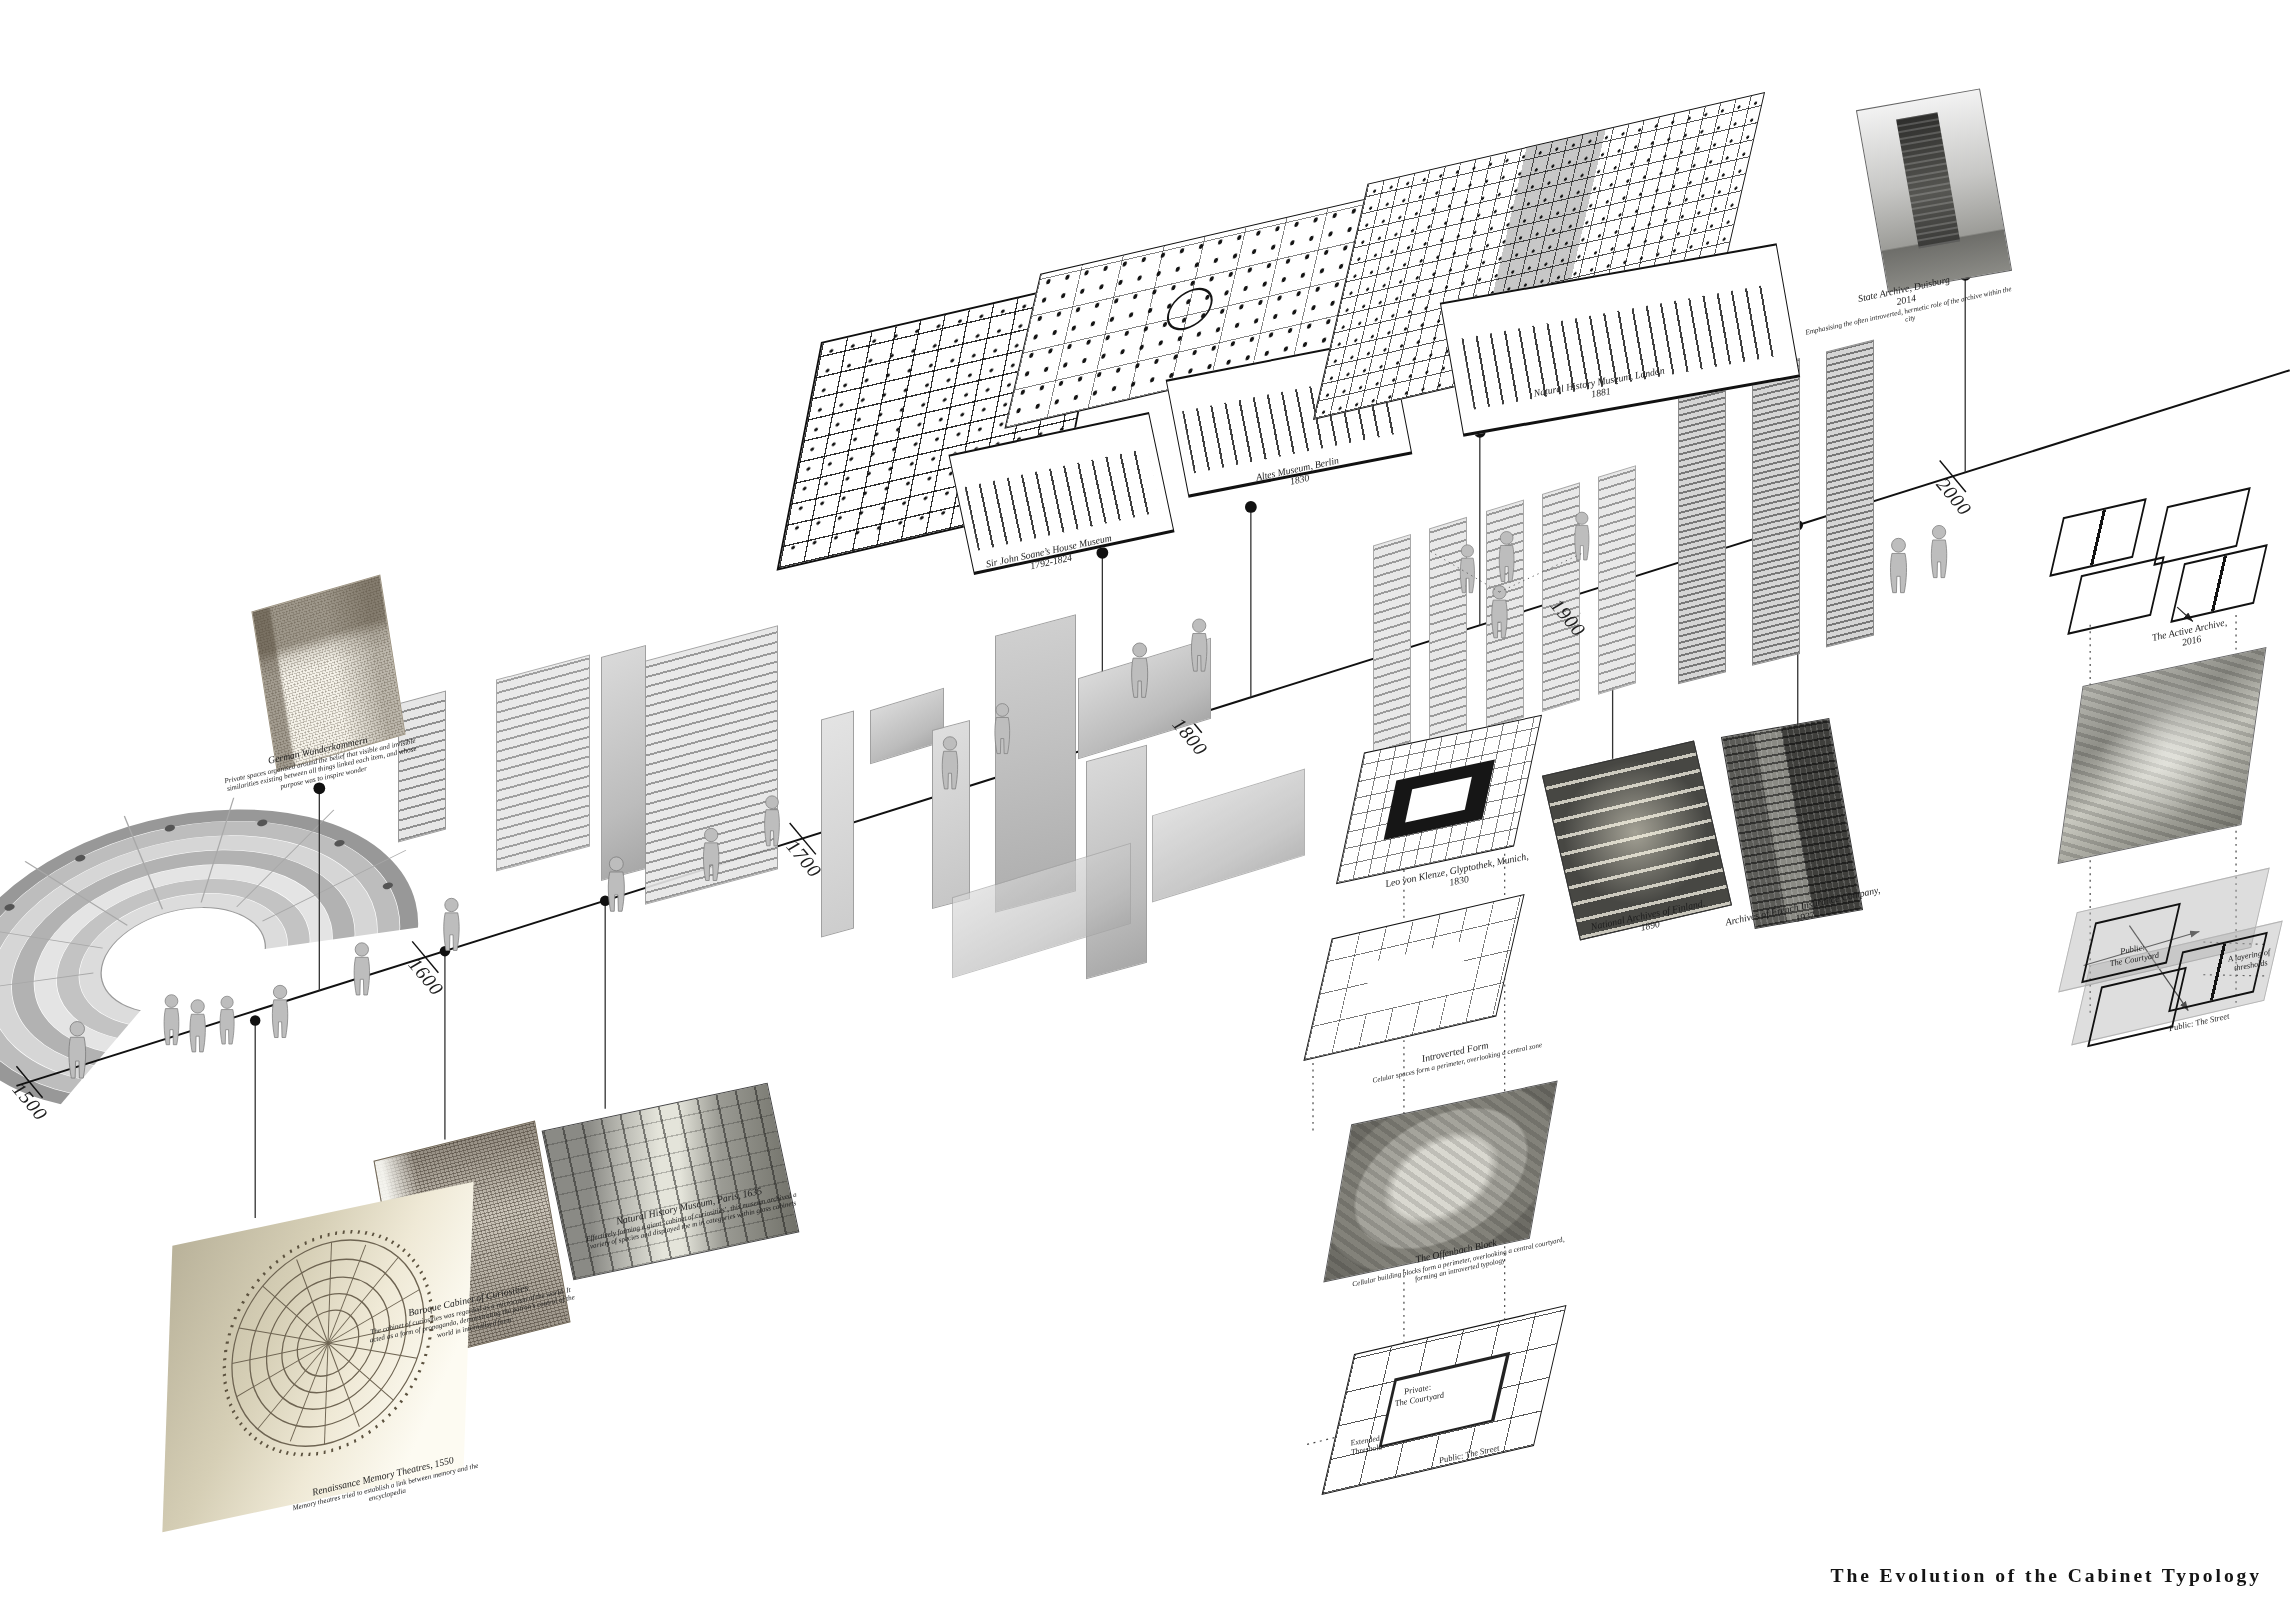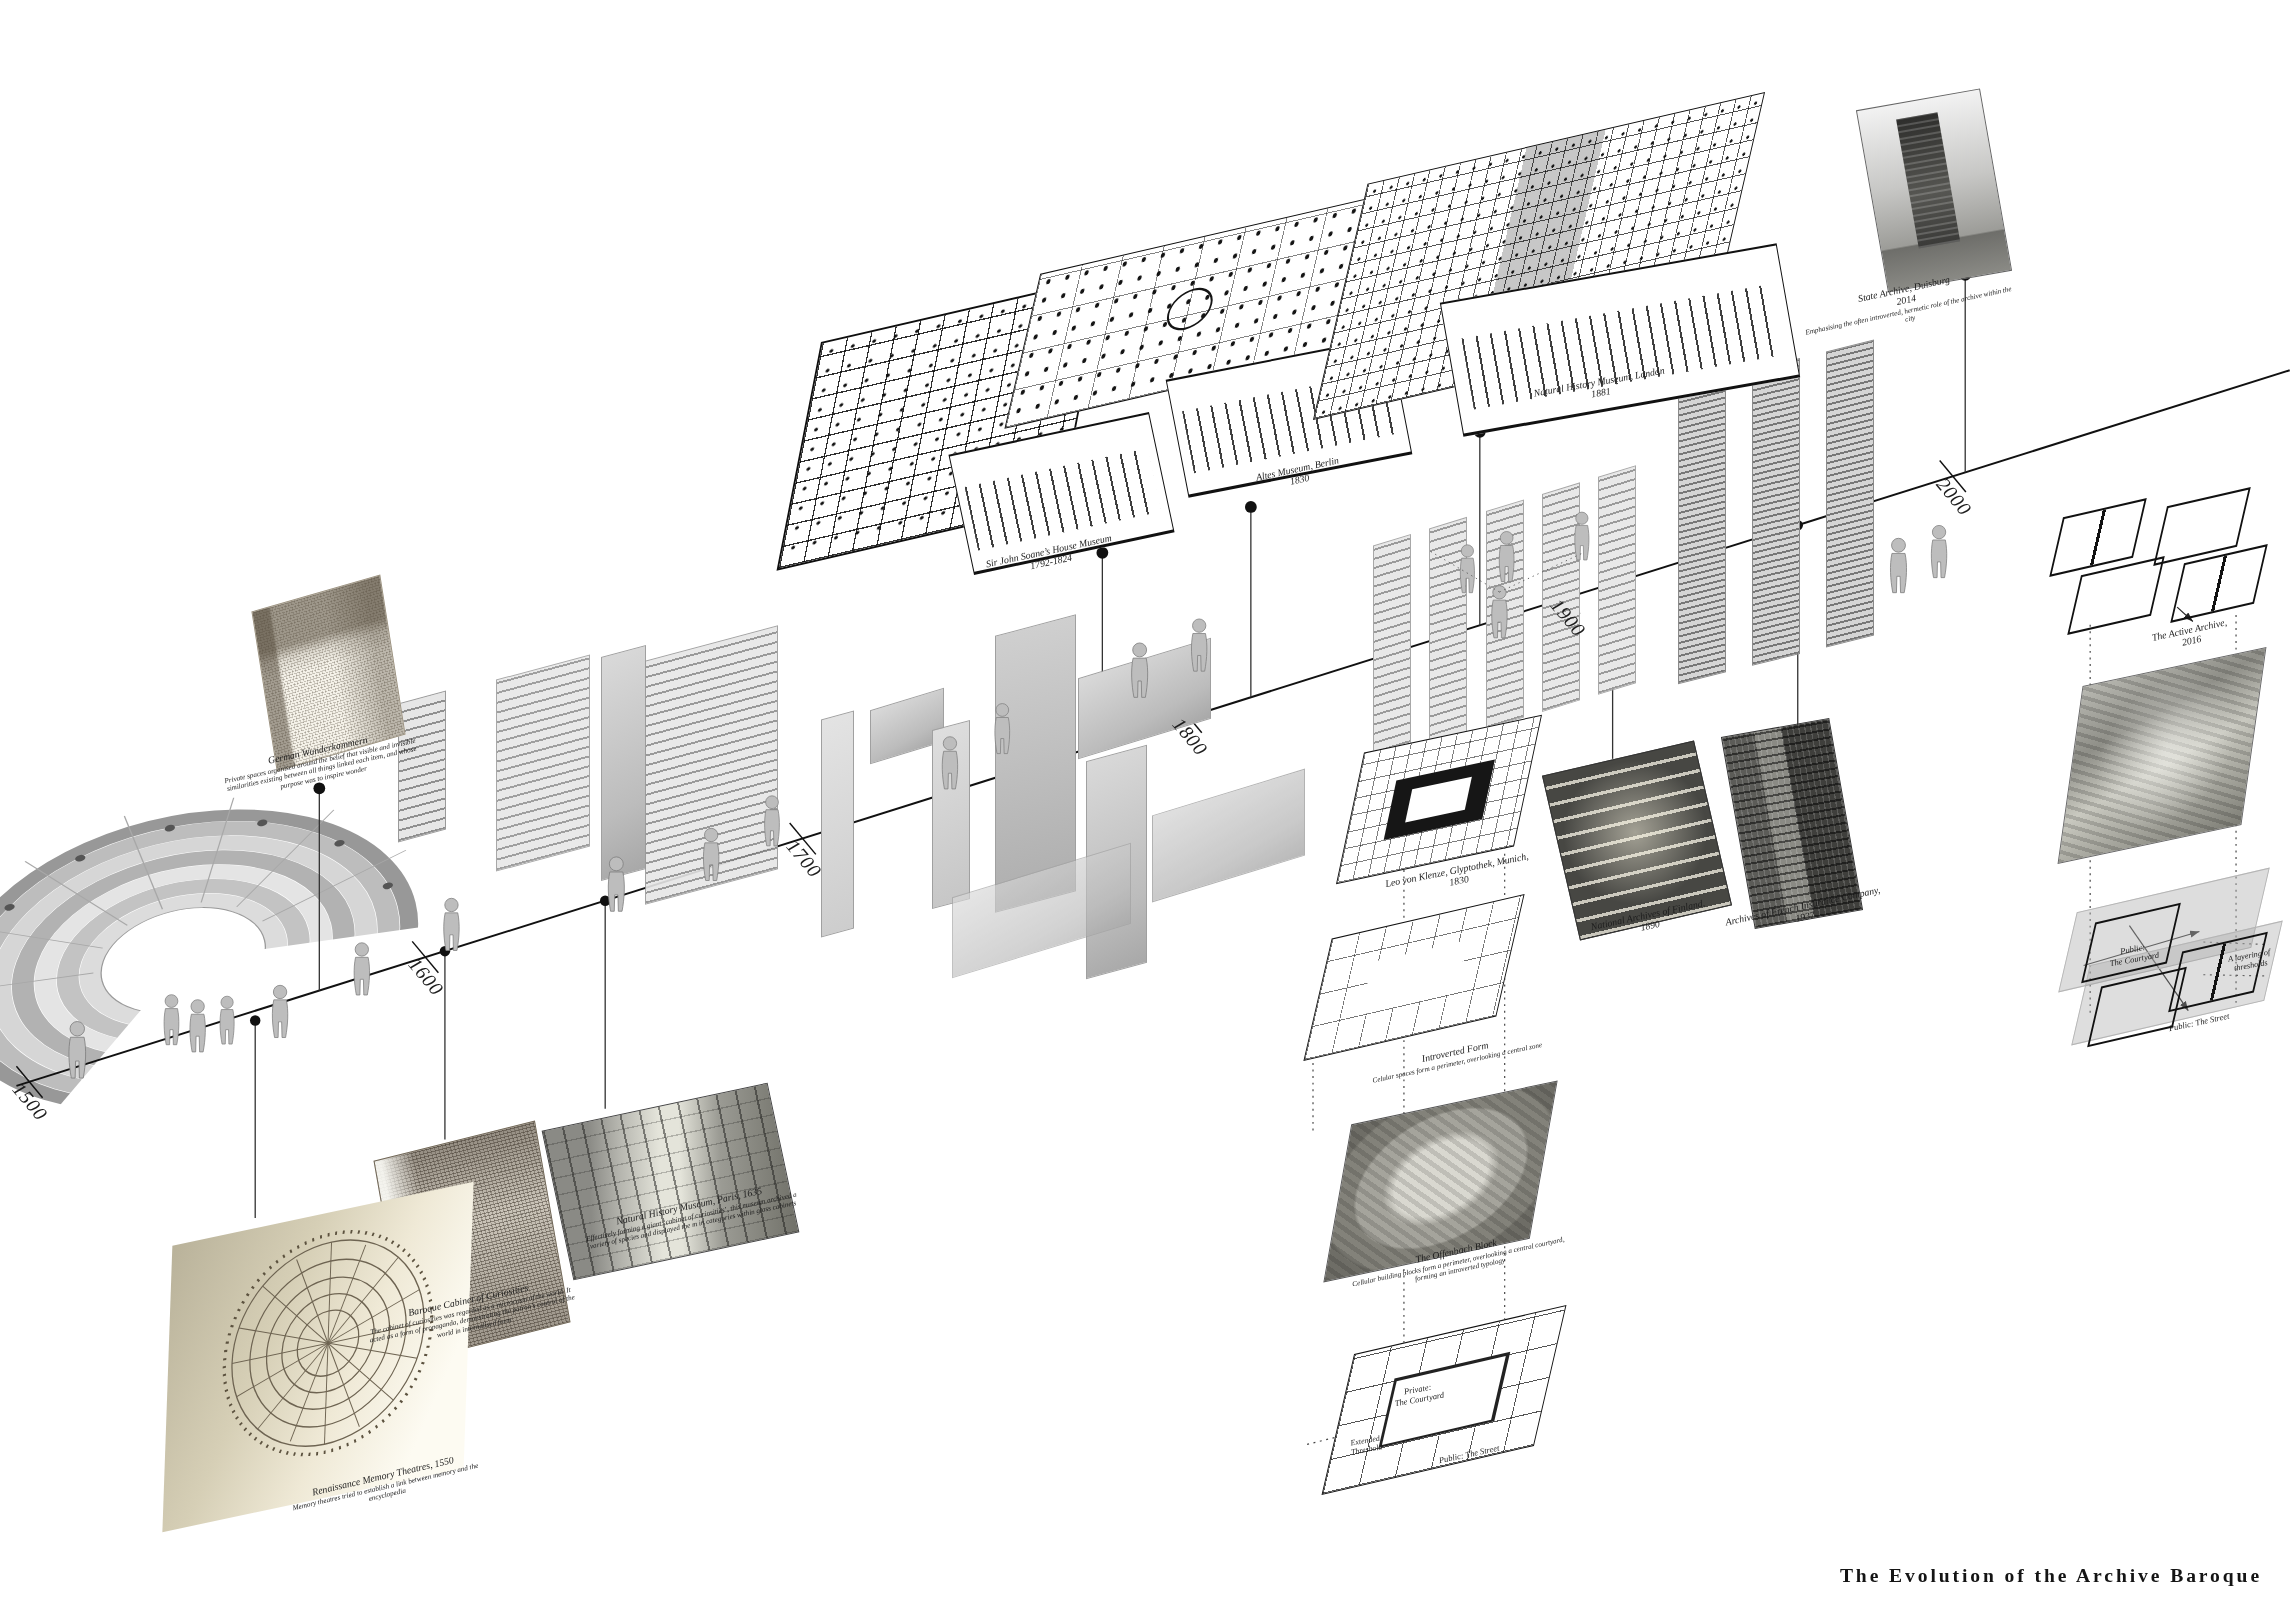--- a/index.html
+++ b/index.html
@@ -460,16 +460,16 @@
   <div class="anno A-pub">
     <div>Public:</div>
     <div>The Courtyard</div>
   </div>
   <div class="anno A-lay">
     <div>A layering of</div>
     <div>thresholds</div>
   </div>
   <div class="anno A-str">Public: The Street</div>
 
-  <div id="main-title">The Evolution of the Archive Baroque</div>
+  <div id="main-title">The Evolution of the Cabinet Typology</div>
 
 </div>
 
 
 </body></html>

